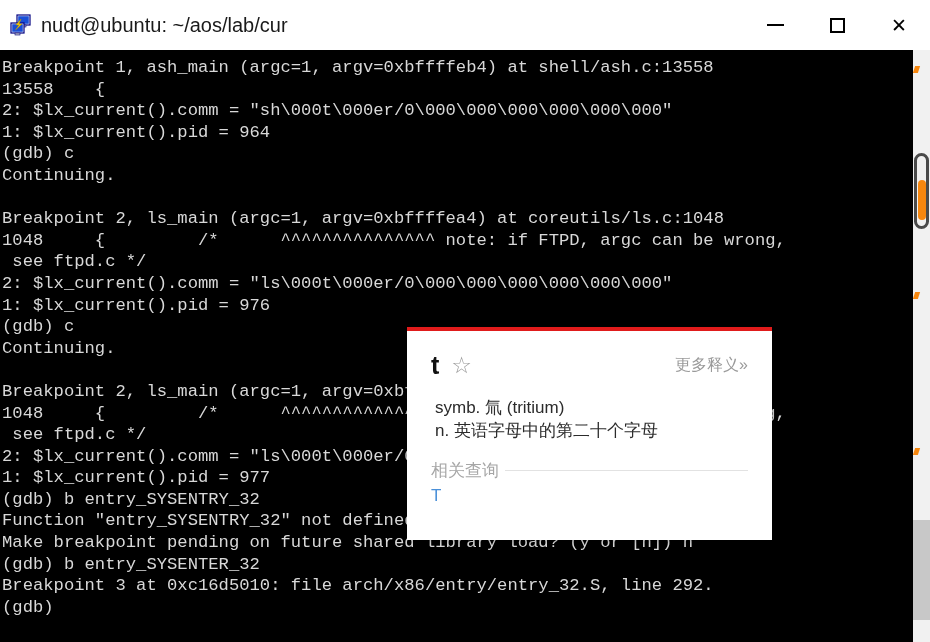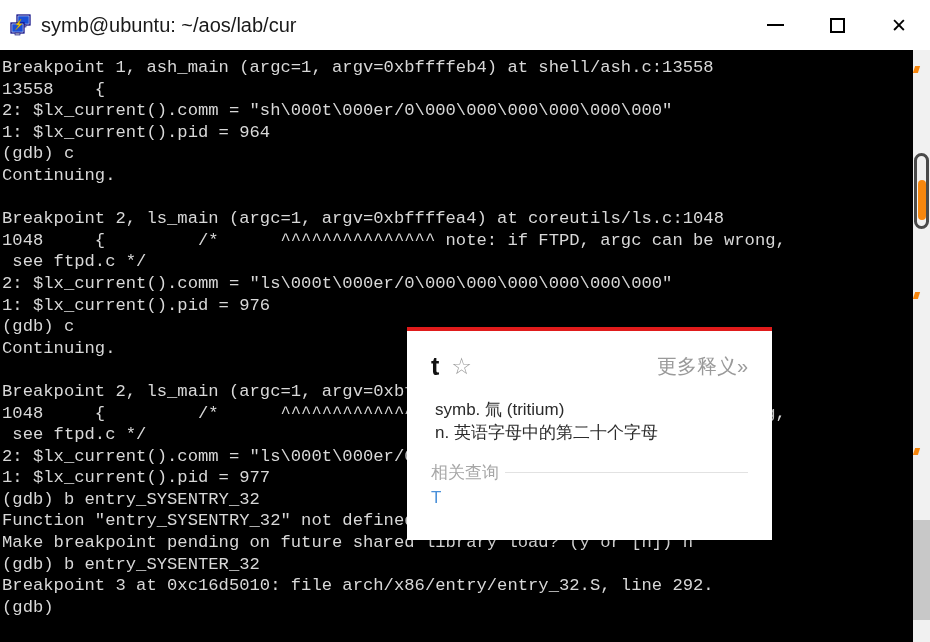--- a/index.html
+++ b/index.html
@@ -181,21 +181,21 @@
     margin-right: 12px;
   }
   #dict-star {
     font-size: 23px;
     color: #9b9b9b;
     line-height: 1;
     cursor: pointer;
   }
   #dict-more {
     margin-left: auto;
-    font-size: 20px;
+    font-size: 16px;
     color: #9a9a9a;
     cursor: pointer;
     white-space: nowrap;
   }
   .dict-sense {
     padding: 0 28px;
     font-size: 17px;
     color: #2b2b2b;
     line-height: 1.35;
   }
@@ -248,21 +248,21 @@
       <svg width="22" height="22" viewBox="0 0 22 22" xmlns="http://www.w3.org/2000/svg">
         <rect x="7" y="1" width="13" height="10" fill="#ffffff" stroke="#000080" stroke-width="1.2"></rect>
         <rect x="8.2" y="2.2" width="10.6" height="7.6" fill="#1a4fd6"></rect>
         <rect x="11" y="11" width="5" height="2" fill="#c0c0c0" stroke="#000080" stroke-width="0.6"></rect>
         <rect x="1" y="9" width="13" height="10" fill="#ffffff" stroke="#000080" stroke-width="1.2"></rect>
         <rect x="2.2" y="10.2" width="10.6" height="7.6" fill="#1a4fd6"></rect>
         <rect x="5" y="19" width="5" height="2" fill="#c0c0c0" stroke="#000080" stroke-width="0.6"></rect>
         <path d="M11 5 L6 11 L9 11 L5.5 16 L12 10 L9 10 Z" fill="#ffd400" stroke="#b38f00" stroke-width="0.5"></path>
       </svg>
     </div>
-    <div id="title-text">symb@ubuntu: ~/aos/lab/cur</div>
+    <div id="title-text">nudt@ubuntu: ~/aos/lab/cur</div>
     <div id="win-controls">
       <button class="win-btn" id="btn-min">
         <span class="bar"></span>
       </button>
       <button class="win-btn" id="btn-max">
         <span class="box"></span>
       </button>
       <button class="win-btn" id="btn-close">
         <span class="glyph">✕</span>
       </button>

